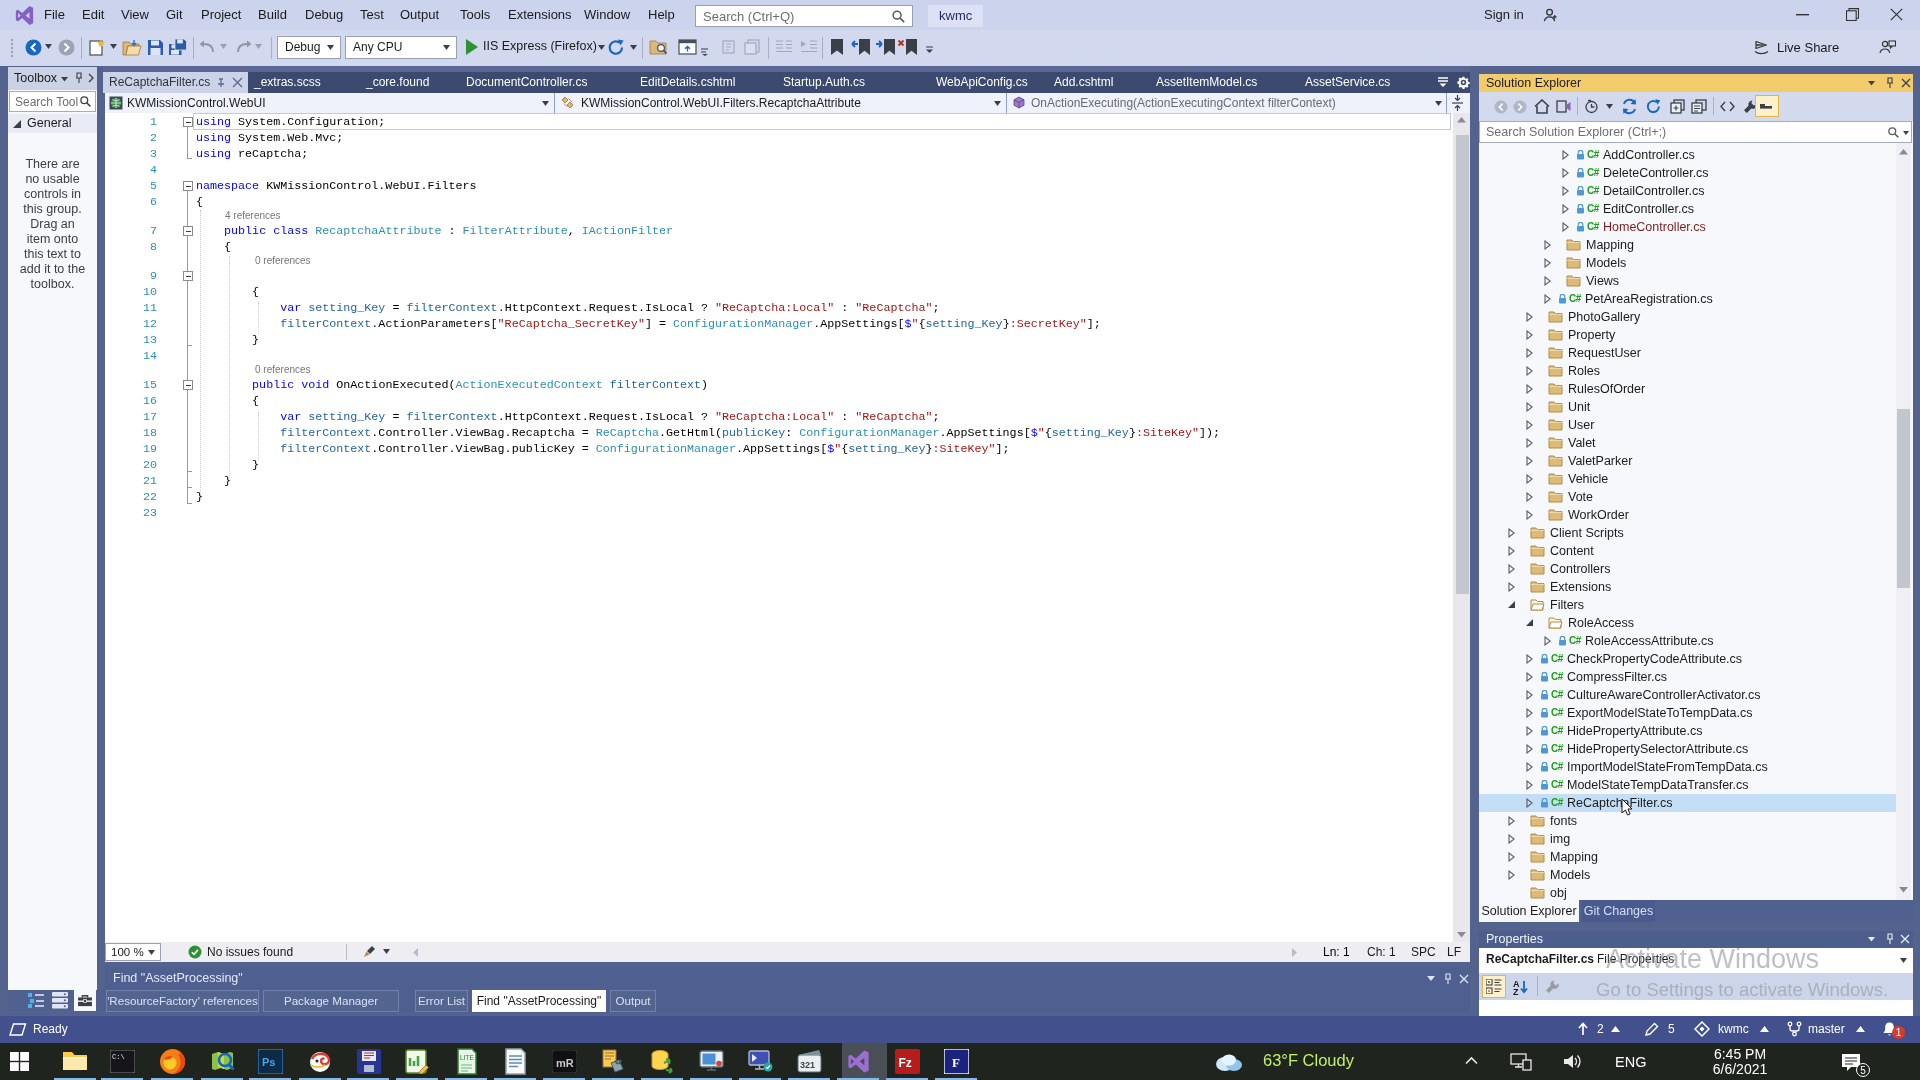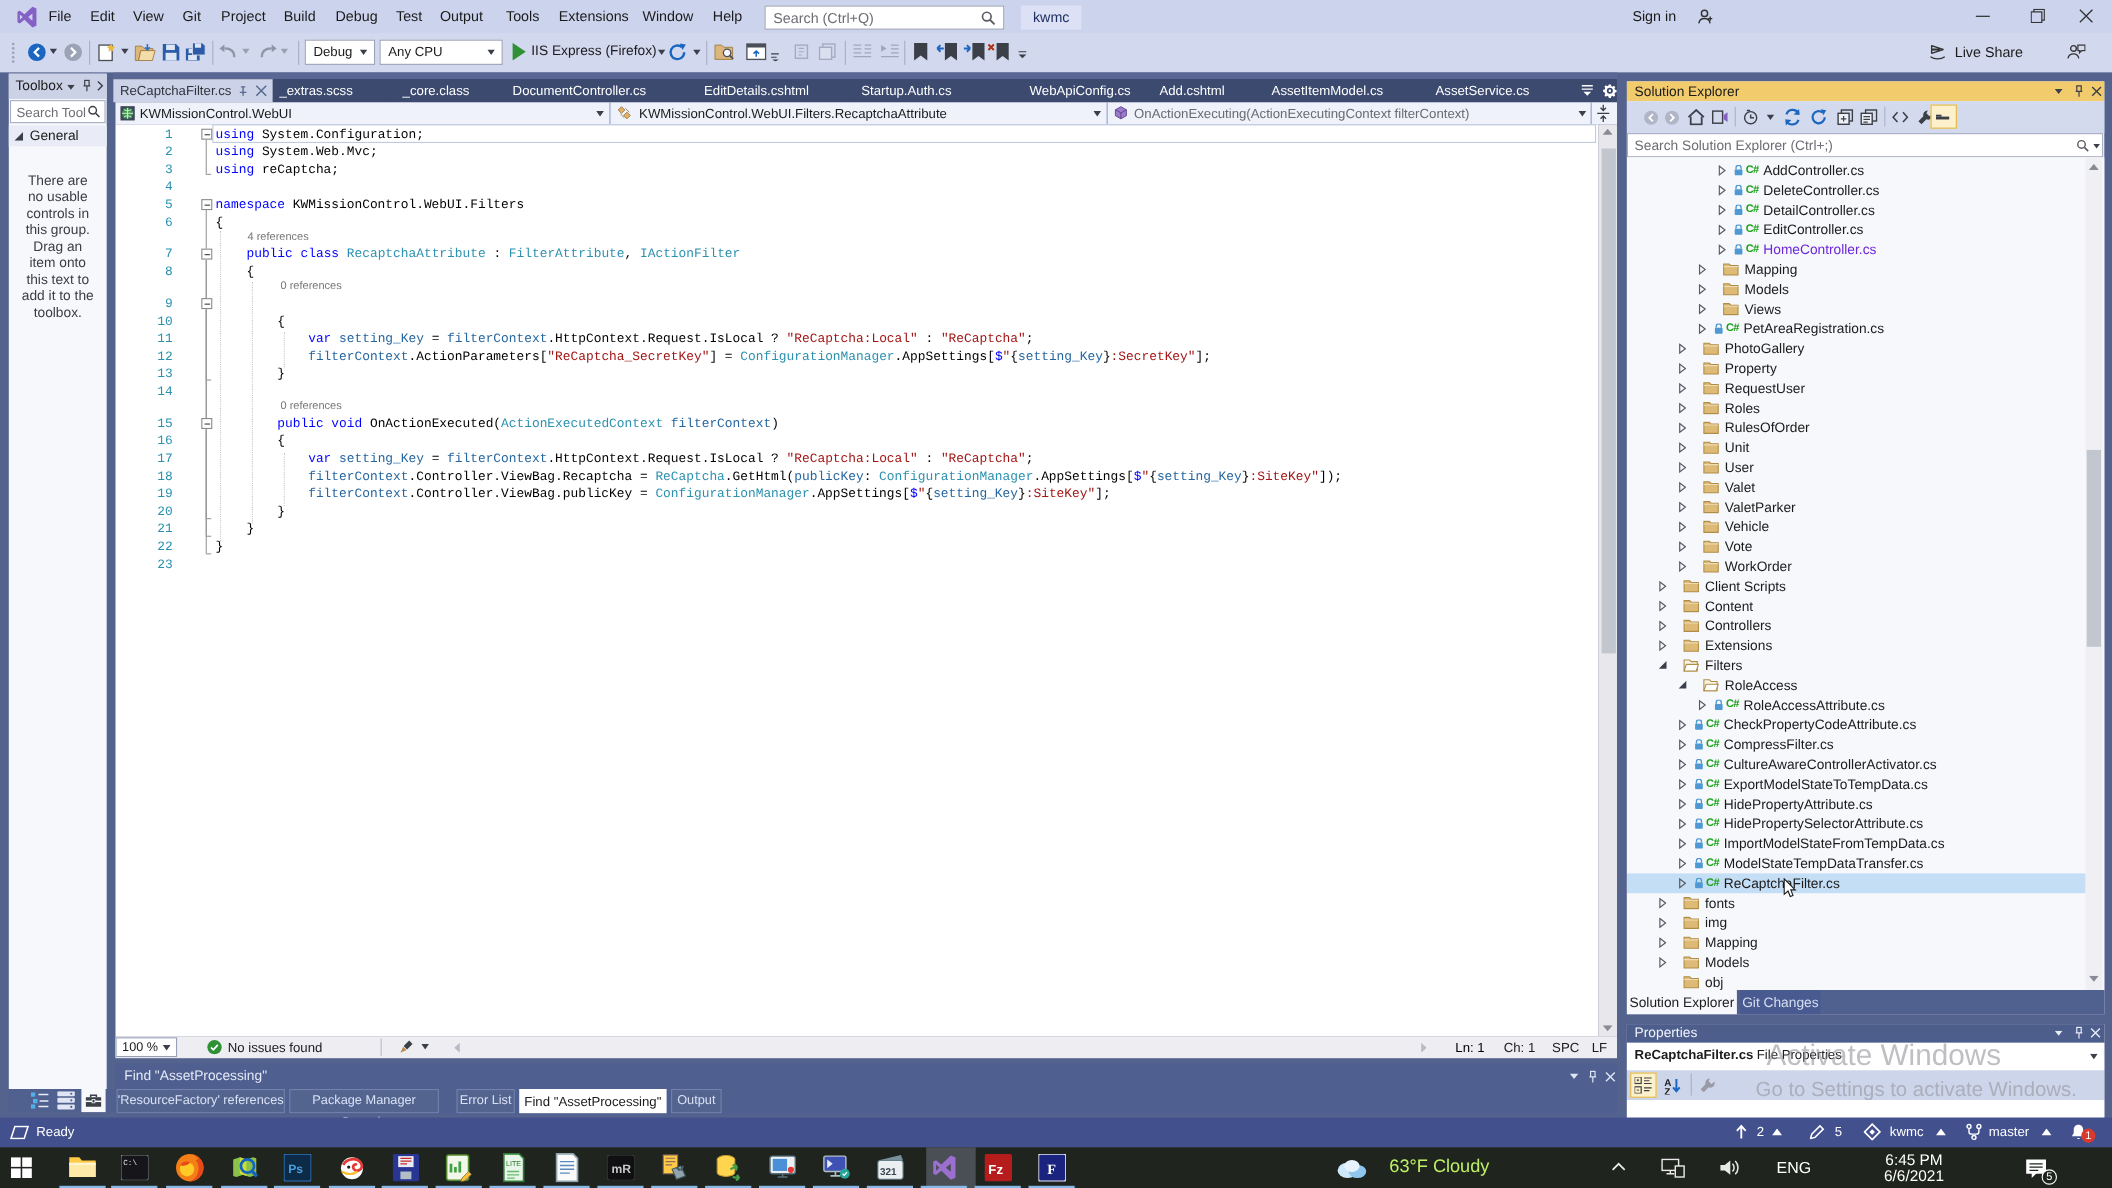--- a/index.html
+++ b/index.html
@@ -235,21 +235,21 @@
 <div class="abs" id="tabstrip">
   <div class="tab active" style="left:0;width:145px">ReCaptchaFilter.cs
     <svg class="abs" style="left:112px;top:5px" width="12" height="12" viewBox="0 0 12 12">
         <path d="M4 2h4M6 2v5M3 7h6M6 7v3" stroke="#5a6b91" stroke-width="1.3" fill="none"></path>
       </svg>
     <svg class="abs" style="left:129px;top:5px" width="11" height="11">
         <path d="M1 1l9 9M10 1l-9 9" stroke="#5a6b91" stroke-width="1.4"></path>
       </svg>
   </div>
   <div class="tab" style="left:145px;width:108px">_extras.scss</div>
-  <div class="tab" style="left:257px;width:96px">_core.class</div>
+  <div class="tab" style="left:257px;width:96px">_core.found</div>
   <div class="tab" style="left:357px;width:170px">DocumentController.cs</div>
   <div class="tab" style="left:531px;width:139px">EditDetails.cshtml</div>
   <div class="tab" style="left:674px;width:149px">Startup.Auth.cs</div>
   <div class="tab" style="left:827px;width:114px">WebApiConfig.cs</div>
   <div class="tab" style="left:945px;width:98px">Add.cshtml</div>
   <div class="tab" style="left:1047px;width:145px">AssetItemModel.cs</div>
   <div class="tab" style="left:1196px;width:120px">AssetService.cs</div>
   <svg class="abs" style="left:1334px;top:11px" width="12" height="11">
       <path d="M1 1h10M1 4h10" stroke="#fff" stroke-width="1.3"></path>
       <polygon points="2.5,6.5 9.5,6.5 6,10" fill="#fff"></polygon>
@@ -599,21 +599,21 @@
   <span class="abs" style="left:108px;top:60px;font-size:10px;font-weight:bold;color:#1ba01b;letter-spacing:-0.5px">C#</span>
   <span class="abs" style="left:124px;top:59px;font-size:12.5px;color:#1b1b1b">EditController.cs</span>
   <svg class="abs" style="left:83px;top:79px" width="7" height="10">
         <path d="M1 1v8l5.2-4z" fill="none" stroke="#5b5b66" stroke-width="1.1"></path>
       </svg>
   <svg class="abs" style="left:97px;top:79px" width="9" height="10" viewBox="0 0 9 10">
         <path d="M2.2 4V2.6a2.3 2.3 0 0 1 4.6 0V4" fill="none" stroke="#4e98d4" stroke-width="1.2"></path>
         <rect x="1" y="4" width="7" height="5.4" rx="0.8" fill="#4e98d4"></rect>
       </svg>
   <span class="abs" style="left:108px;top:78px;font-size:10px;font-weight:bold;color:#1ba01b;letter-spacing:-0.5px">C#</span>
-  <span class="abs" style="left:124px;top:77px;font-size:12.5px;color:#6d28d9">HomeController.cs</span>
+  <span class="abs" style="left:124px;top:77px;font-size:12.5px;color:#7f1d1d">HomeController.cs</span>
   <svg class="abs" style="left:65px;top:97px" width="7" height="10">
         <path d="M1 1v8l5.2-4z" fill="none" stroke="#5b5b66" stroke-width="1.1"></path>
       </svg>
   <svg class="abs" style="left:87px;top:96px" width="15" height="12" viewBox="0 0 15 12">
         <path d="M1 1h5l1.5 1.5H14V11H1z" fill="#deba77" stroke="#b08d45" stroke-width="1"></path>
         <path d="M1 3.4h13" stroke="#eedcb4" stroke-width="1"></path>
       </svg>
   <span class="abs" style="left:107px;top:95px;font-size:12.5px;color:#1b1b1b">Mapping</span>
   <svg class="abs" style="left:65px;top:115px" width="7" height="10">
         <path d="M1 1v8l5.2-4z" fill="none" stroke="#5b5b66" stroke-width="1.1"></path>

